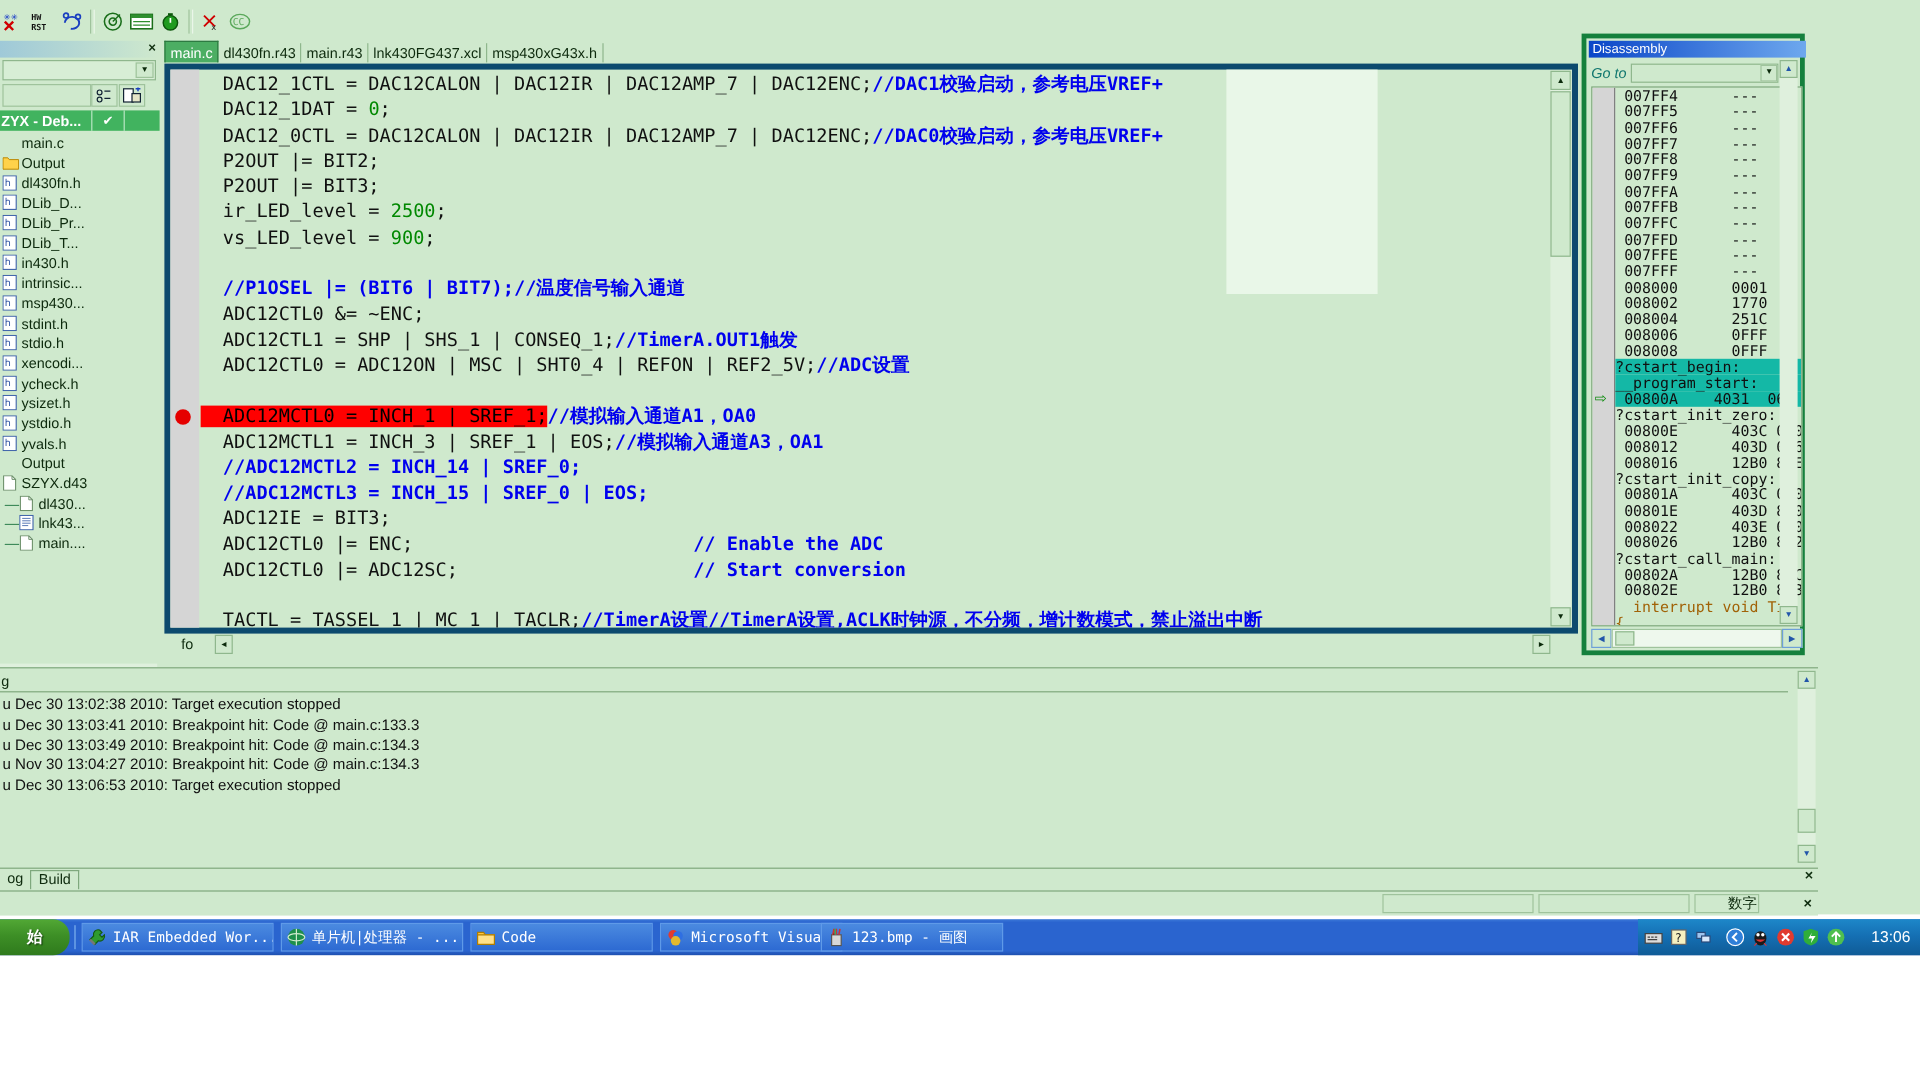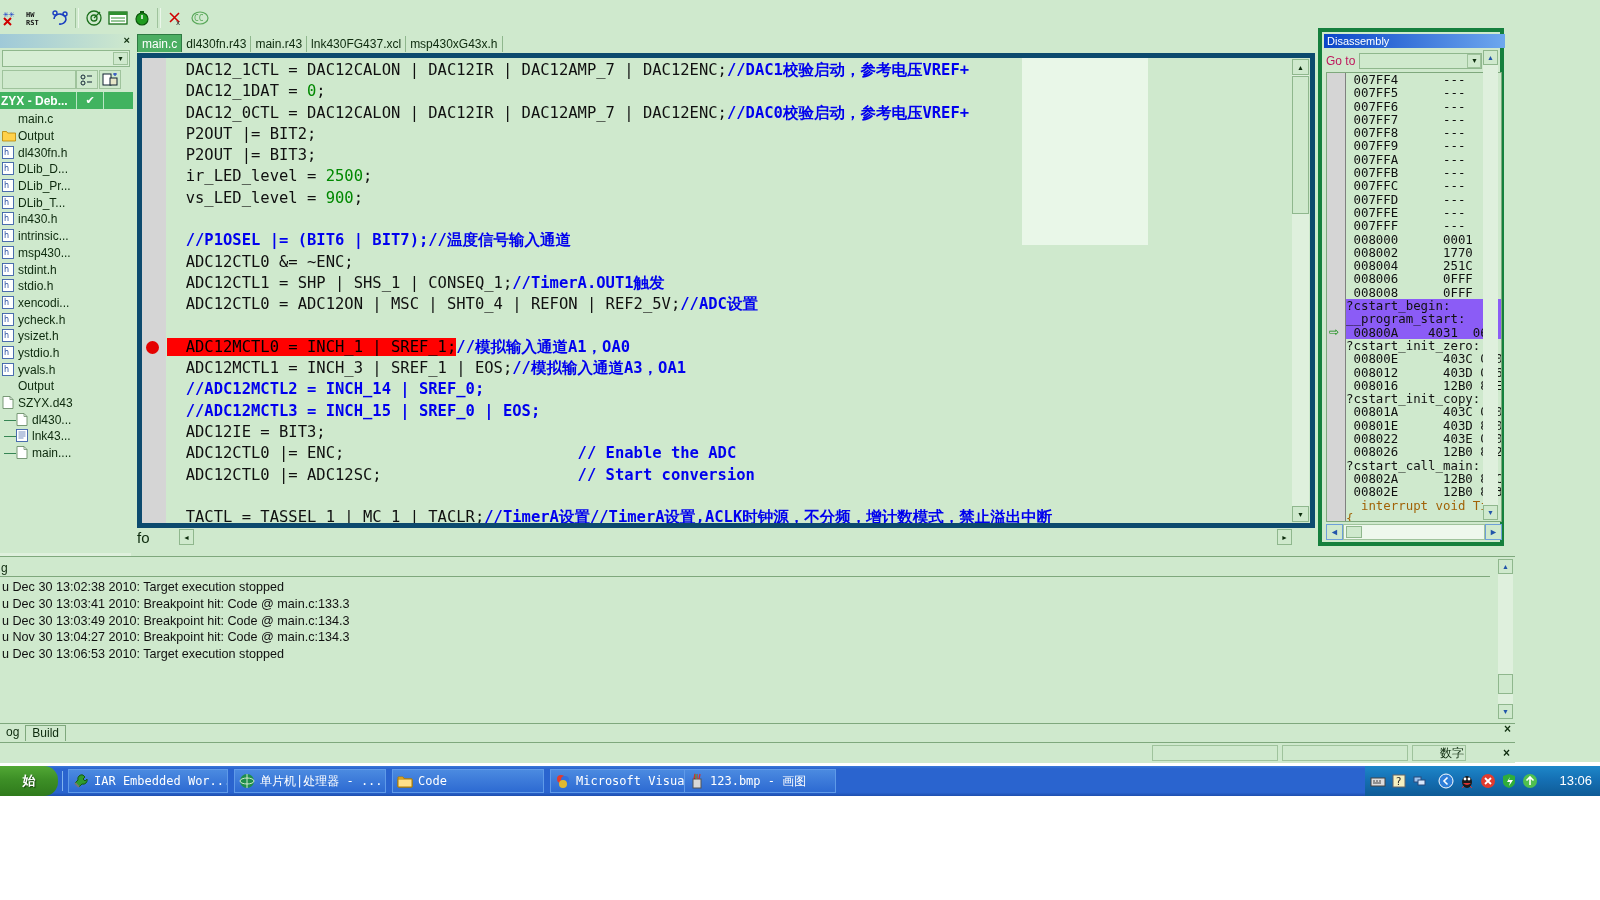--- a/index.html
+++ b/index.html
@@ -62,42 +62,42 @@
   .code .ln{height:21.3px;white-space:pre;}
   .cmt{color:#0000ee;font-weight:bold;}
   .num{color:#008800;}
   .hl{background:#ff0000;color:#000000;}
   .colblock{position:absolute;left:880px;top:0;width:126px;height:187px;background:#e9f7e8;}
   .vsb{position:absolute;right:1px;top:1px;width:17px;bottom:1px;background:#dff0dd;}
   .vsb .btn{position:absolute;left:0;width:17px;height:16px;background:#cfe9cd;border:1px solid #8fb78d;
       box-sizing:border-box;display:flex;align-items:center;justify-content:center;font-size:7px;color:#0b2a0b;}
   .vsb .thumb{position:absolute;left:0;width:17px;background:#cfe9cd;border:1px solid #8fb78d;box-sizing:border-box;}
   .hsb{position:absolute;left:0;top:495px;width:1178px;height:17px;background:#cfe9cd;}
-  .hsb .leftlbl{position:absolute;left:0;top:0;font-size:15px;color:#0d2a0d;width:24px;text-align:left;line-height:17px;}
+  .hsb .leftlbl{position:absolute;left:0;top:0;font-size:12px;color:#0d2a0d;width:24px;text-align:right;line-height:17px;}
   .hsb .btn{position:absolute;top:0;width:15px;height:16px;background:#cfe9cd;border:1px solid #8fb78d;
       box-sizing:border-box;display:flex;align-items:center;justify-content:center;font-size:7px;color:#0b2a0b;}
 
   
   .disasm{position:absolute;left:1318px;top:28px;width:186px;height:518px;background:#cfe9cd;
       border:4px solid #15803d;box-sizing:border-box;}
   .disasm-title{position:absolute;left:2px;top:2px;width:178px;height:14px;
       background:linear-gradient(to right,#0a46c8,#6ea8ee);color:#ffffff;font-size:11px;
       padding-left:3px;line-height:14px;font-weight:normal;}
   .goto-row{position:absolute;left:4px;top:20px;width:176px;height:17px;display:flex;align-items:center;}
-  .goto-lbl{font-size:12px;color:#be185d;margin-right:4px;}
+  .goto-lbl{font-size:12px;color:#0f766e;margin-right:4px;font-style:italic;}
   .goto-box{width:123px;height:16px;background:#cfe9cd;border:1px solid #8fb78d;box-sizing:border-box;position:relative;}
   .goto-box .arrow{position:absolute;right:0;top:0;width:14px;height:14px;background:#cfe9cd;border:1px solid #9fc39c;
       box-sizing:border-box;display:flex;align-items:center;justify-content:center;font-size:7px;color:#0b2a0b;}
   .dwrap{position:absolute;left:4px;top:40px;width:176px;height:450px;border:1px solid #7fa87d;box-sizing:border-box;
       background:#cfe9cd;overflow:hidden;}
   .dgutter{position:absolute;left:0;top:0;width:18px;height:100%;background:#d5d5d5;border-right:1px solid #808080;}
   .dlines{position:absolute;left:19px;top:0;right:0;bottom:0;overflow:hidden;
       font-family:"DejaVu Sans Mono","Liberation Mono",monospace;font-size:12.4px;line-height:13.3px;white-space:pre;color:#101010;}
   .dlines .dl{height:13.3px;white-space:pre;}
-  .dlines .grn{background:#8b5cf6;}
+  .dlines .grn{background:#14b8a6;}
   .dlines .dim{color:#a16207;}
   .darrow{position:absolute;left:2px;width:13px;height:12px;color:#0c8a0c;font-size:12px;line-height:12px;}
   .dvsb{position:absolute;right:2px;top:18px;width:15px;height:470px;background:#dff0dd;}
   .dvsb .btn{position:absolute;left:0;width:15px;height:15px;background:#cfe9cd;border:1px solid #8fb78d;
       box-sizing:border-box;display:flex;align-items:center;justify-content:center;font-size:7px;color:#2255aa;}
   .dhsb{position:absolute;left:4px;top:492px;width:176px;height:16px;background:#cfe9cd;}
   .dhsb .btn{position:absolute;top:0;width:17px;height:16px;background:#cfe9cd;border:1px solid #6d9fd8;
       box-sizing:border-box;display:flex;align-items:center;justify-content:center;font-size:9px;color:#2255aa;}
   .dhsb .track{position:absolute;left:17px;top:0;right:17px;height:16px;background:#eef8ed;border:1px solid #9fc39c;box-sizing:border-box;}
   .dhsb .thumb{position:absolute;left:2px;top:1px;width:16px;height:12px;background:#cfe9cd;border:1px solid #8fb78d;box-sizing:border-box;}

